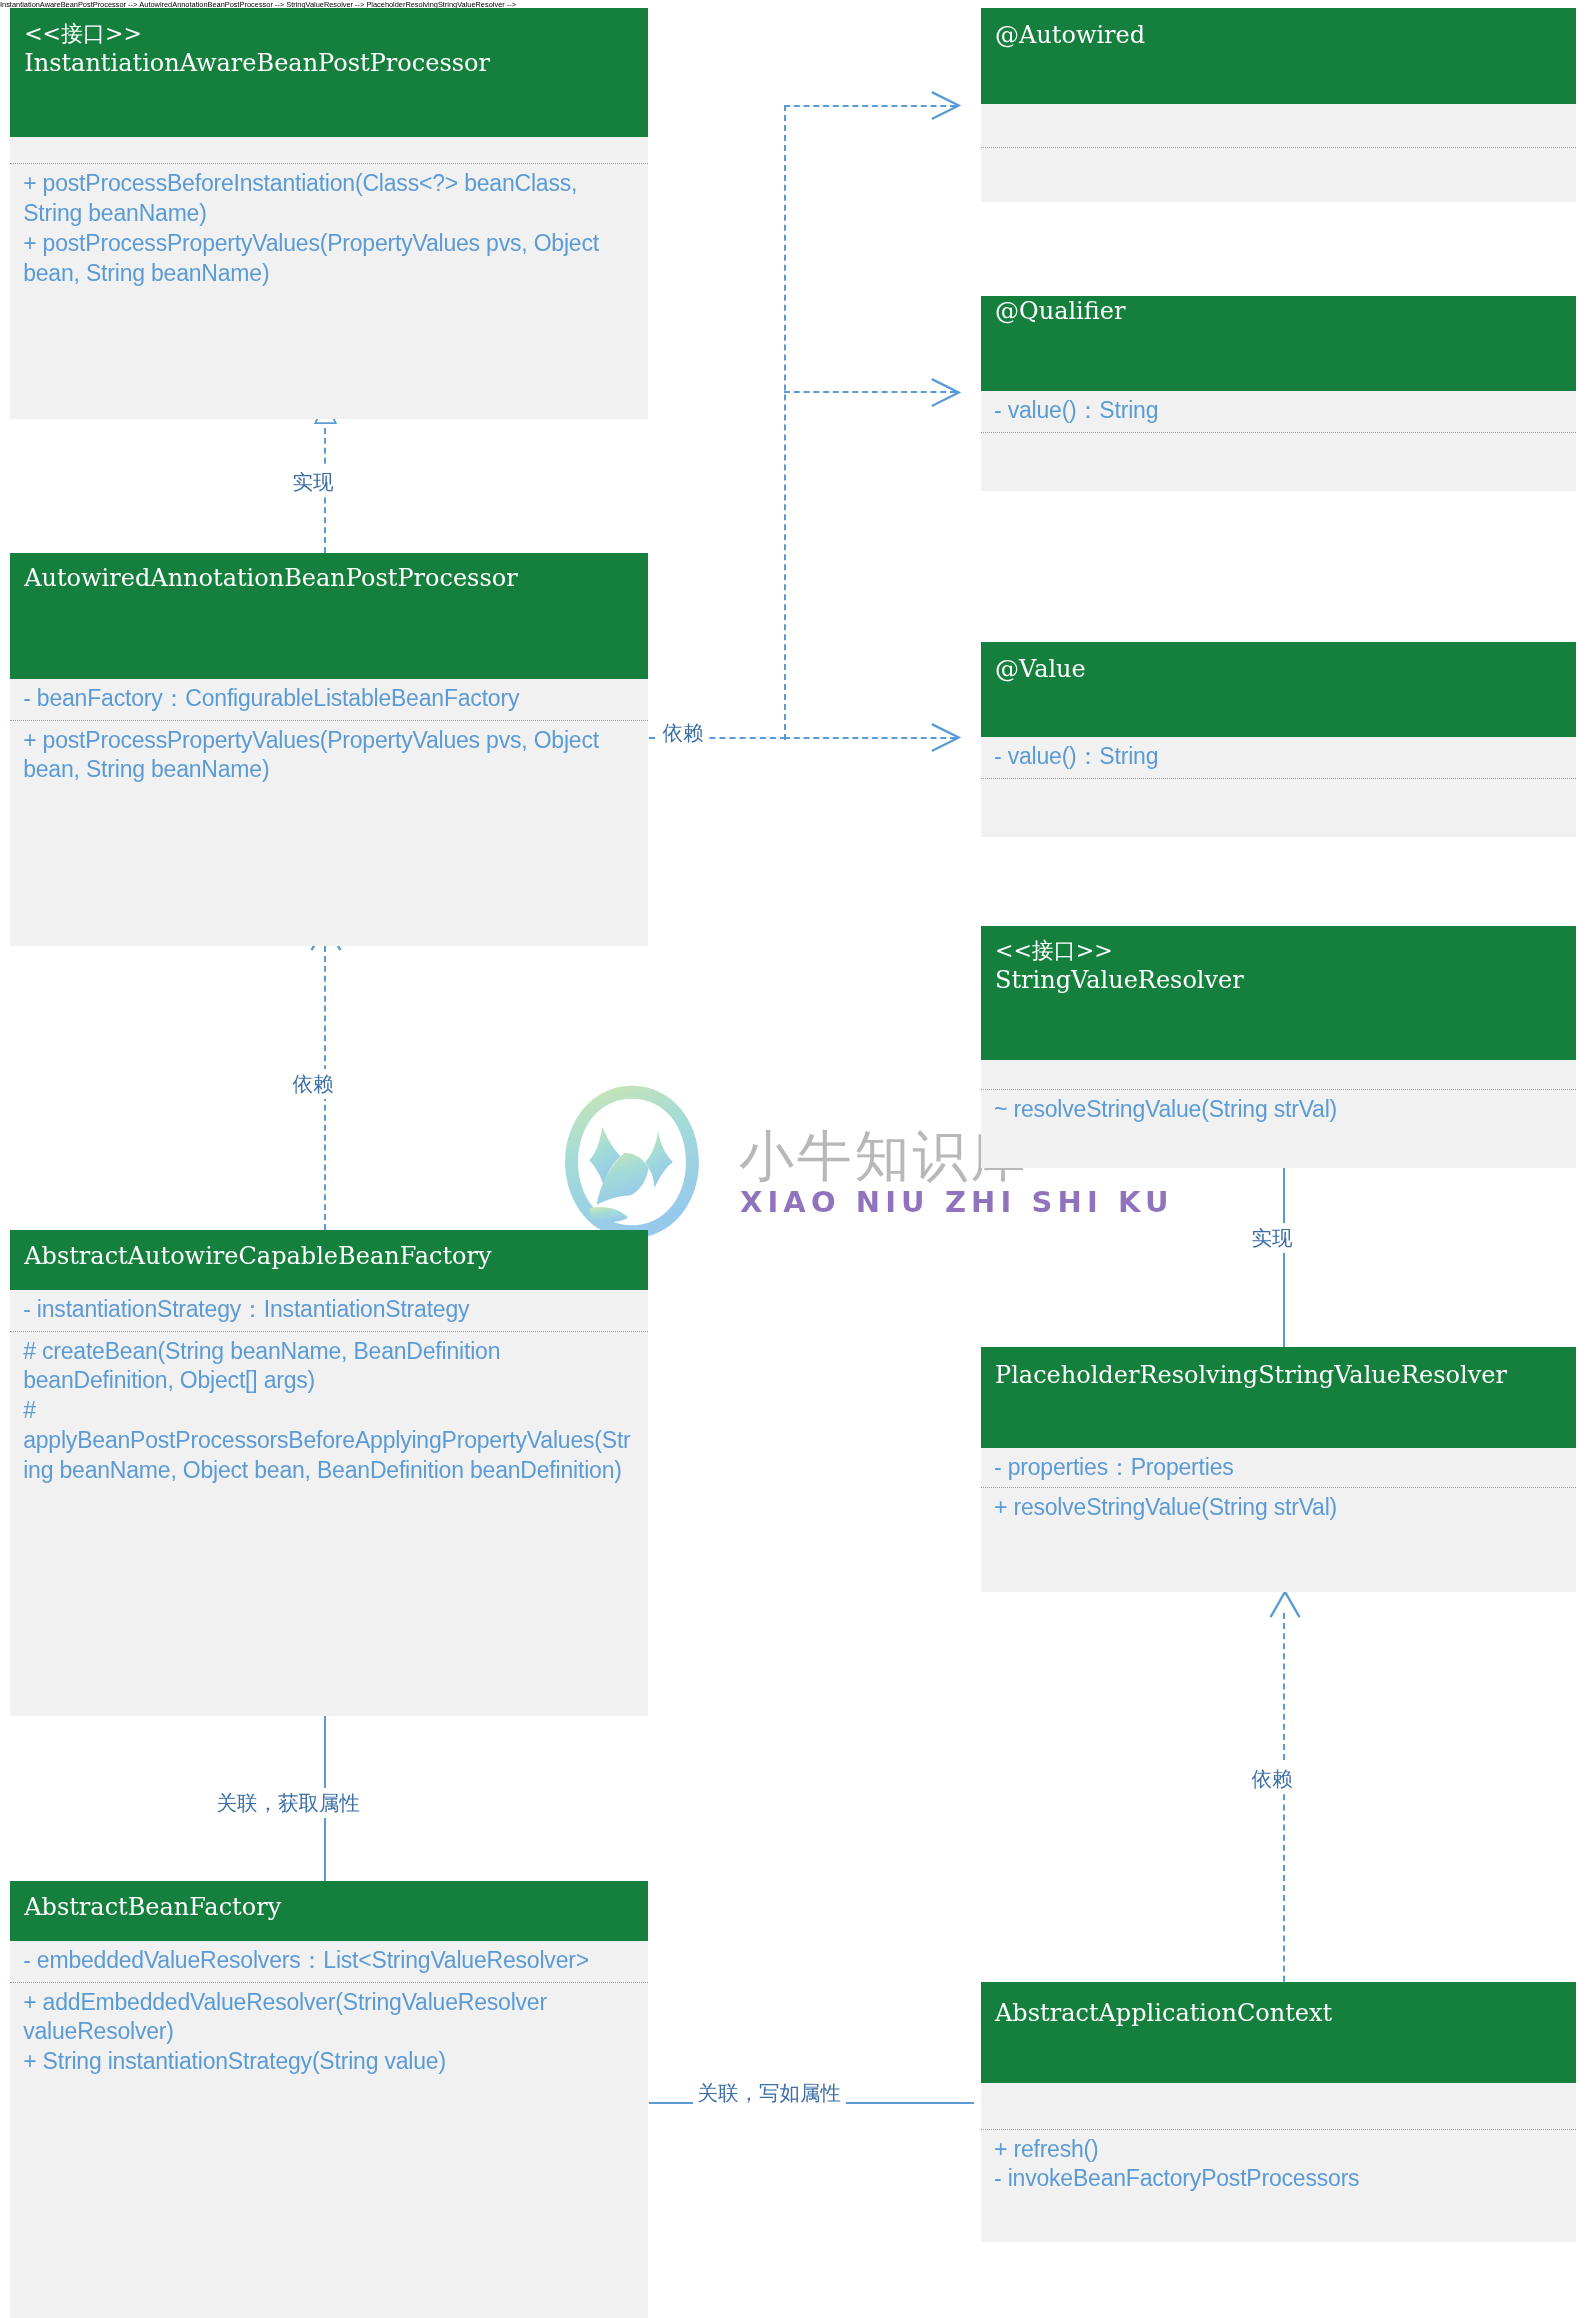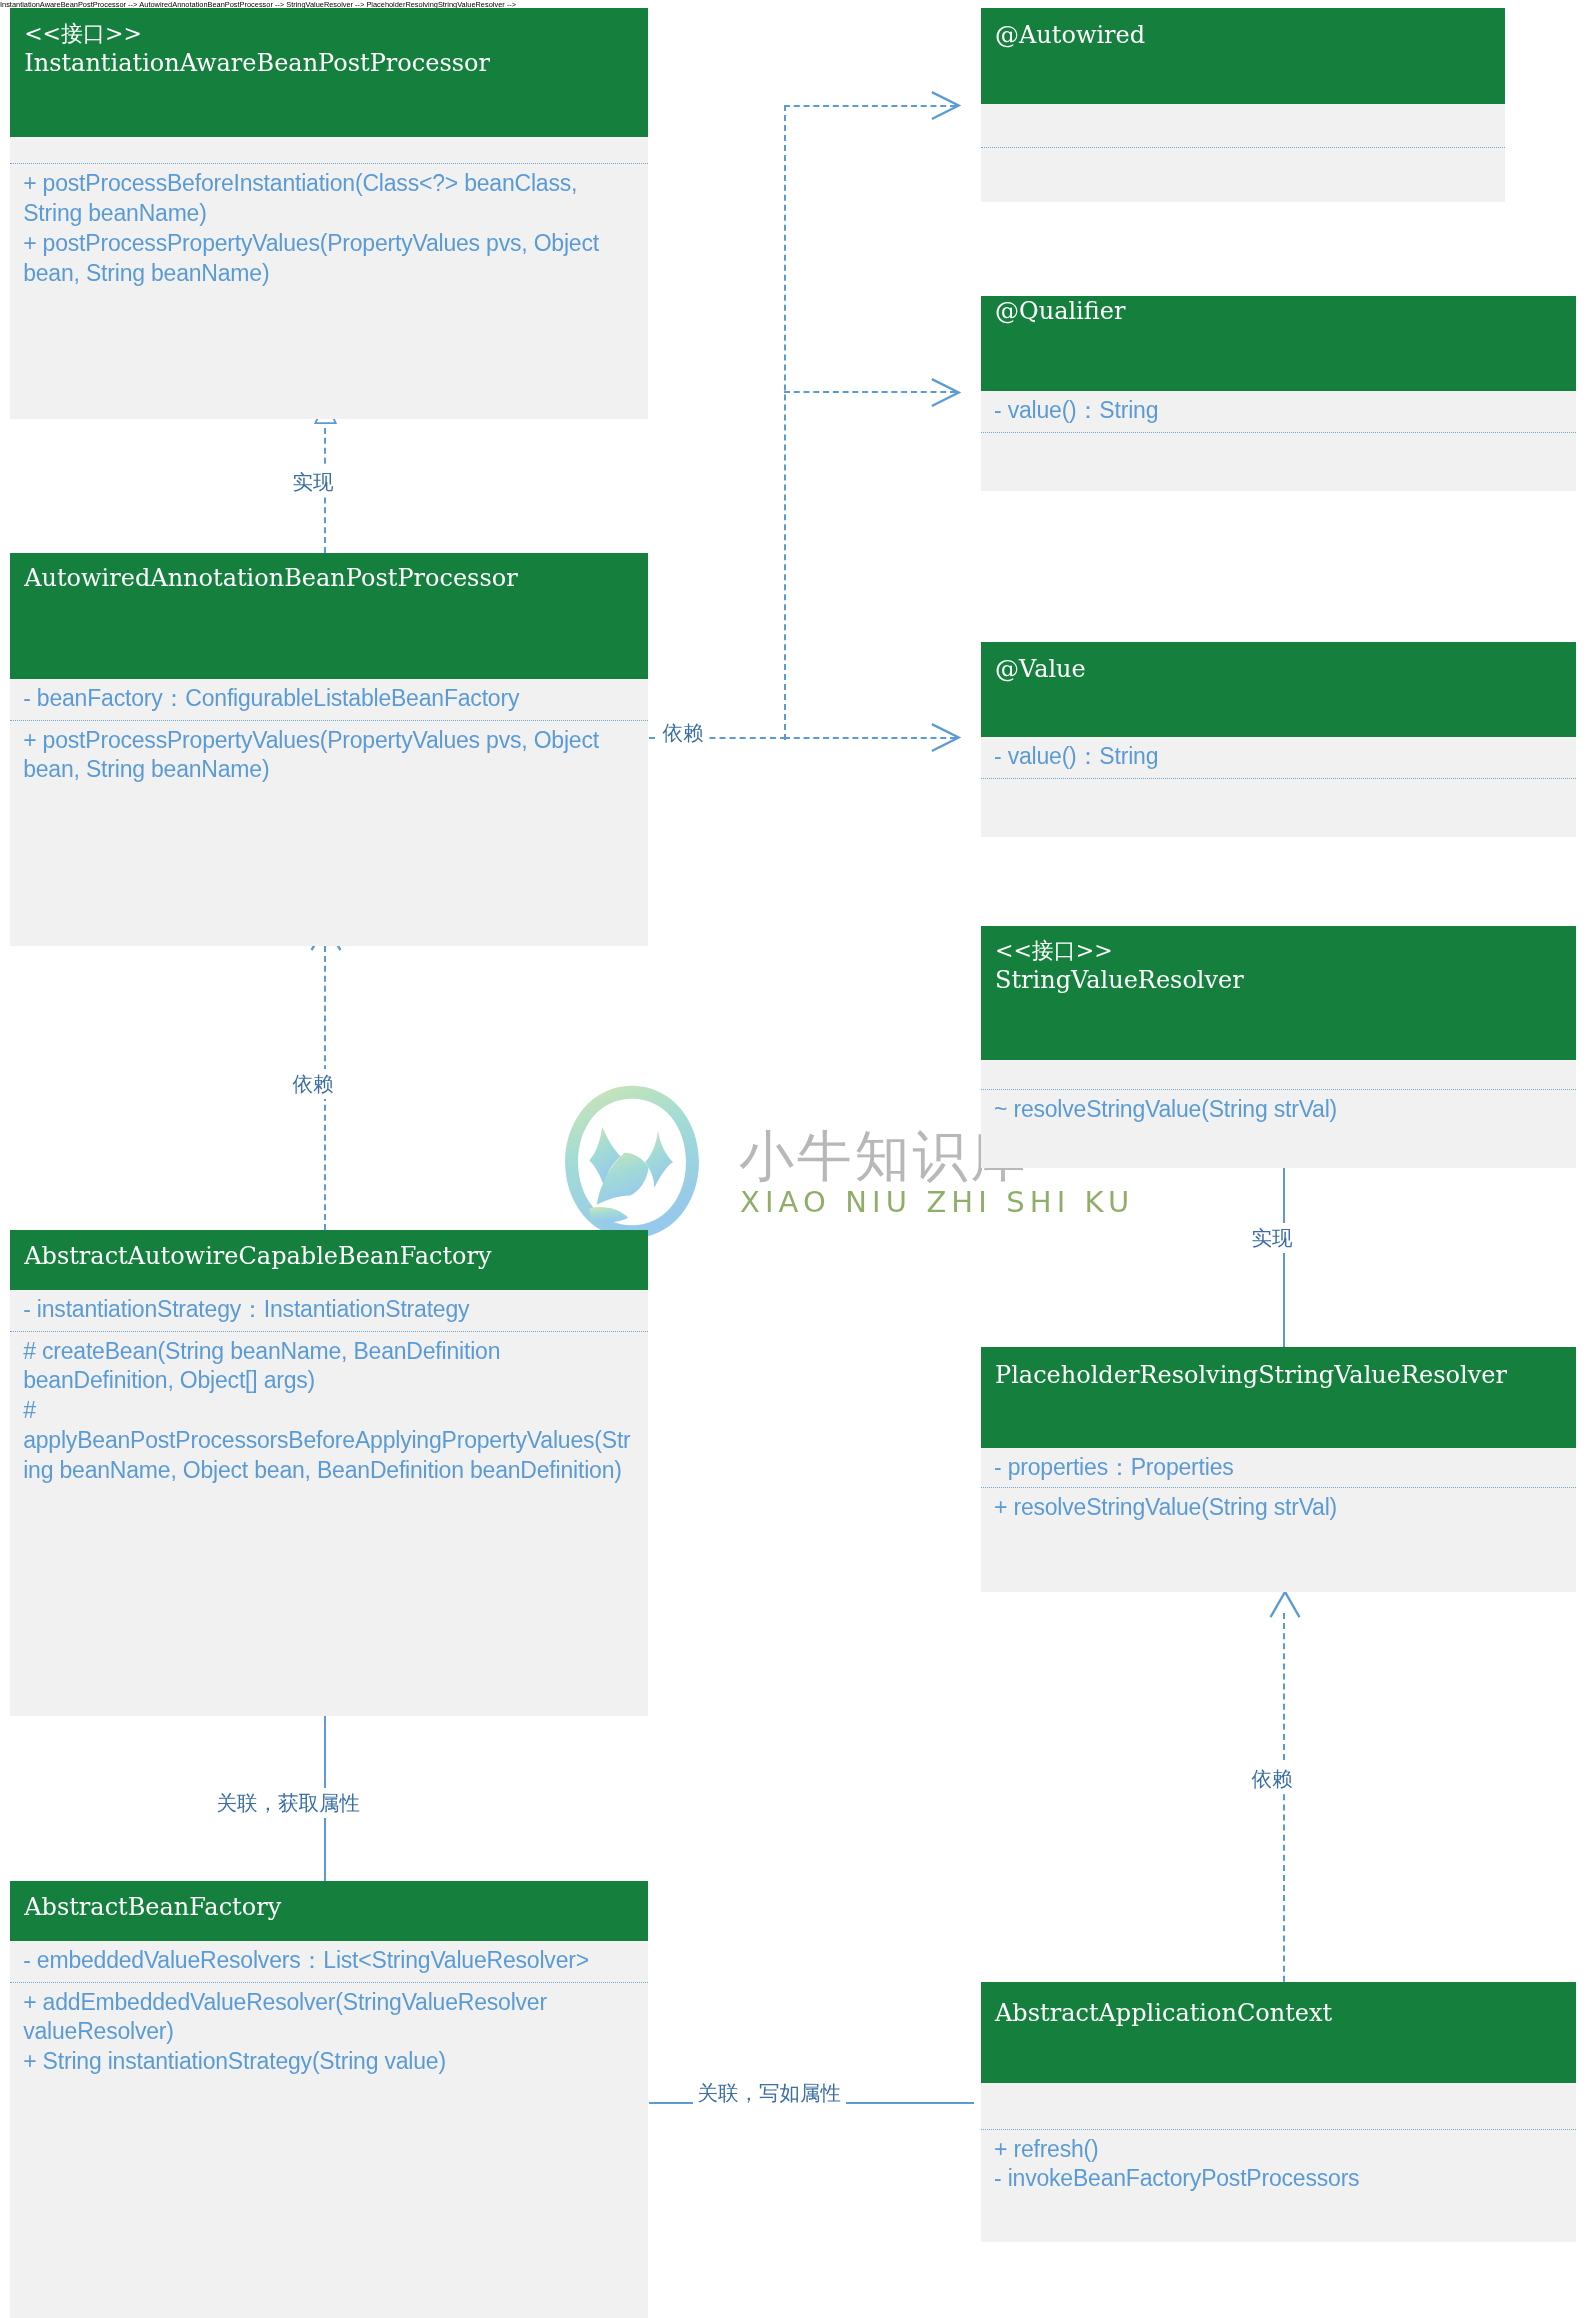--- a/index.html
+++ b/index.html
@@ -29,22 +29,22 @@
               font-family:"DejaVu Serif",serif;white-space:nowrap;
               background:#ffffff;padding:0.9px 4.6px;}
 
   .arrow-svg{position:absolute;overflow:visible;}
 
   
   #watermark{position:absolute;left:539px;top:1069px;width:474px;height:186px;
              opacity:.62;pointer-events:none;}
   #wm-cn{position:absolute;left:200px;top:51px;font-size:55px;color:#8d8d8d;
          font-family:"DejaVu Sans",sans-serif;letter-spacing:2.8px;white-space:nowrap;}
-  #wm-py{position:absolute;left:201px;top:116px;font-size:29px;color:#4d7c0f;
-         font-family:"DejaVu Sans",sans-serif;letter-spacing:5.1px;white-space:nowrap;}
+  #wm-py{position:absolute;left:201px;top:116px;font-size:29px;color:#4c1d95;
+         font-family:"DejaVu Sans",sans-serif;letter-spacing:5.1px;white-space:nowrap;font-weight:bold;}
 </style>
 </head>
 <body>
 
 <div id="canvas">
 
   
   <div id="watermark">
     <svg width="186" height="186" viewBox="0 0 200 200" style="position:absolute;left:0;top:0;">
       <defs>
@@ -181,21 +181,21 @@
         <div class="uml-row">- embeddedValueResolvers：List&lt;StringValueResolver&gt;</div>
       </div>
       <div class="uml-sec divider">
         <div class="uml-row">+ addEmbeddedValueResolver(StringValueResolver valueResolver)</div>
         <div class="uml-row">+ String instantiationStrategy(String value)</div>
       </div>
     </div>
   </div>
 
   
-  <div class="uml-box" style="left:981px;top:8.4px;width:524px;height:194px;">
+  <div class="uml-box" style="left:981px;top:8.4px;width:595px;height:194px;">
     <div class="uml-header" style="height:96px;padding-top:12px;">
       <div class="uml-title">@Autowired</div>
     </div>
     <div class="uml-body">
       <div class="uml-sec spacer-sec" style="height:43px;"></div>
       <div class="uml-sec divider" style="height:55px;"></div>
     </div>
   </div>
 
   

